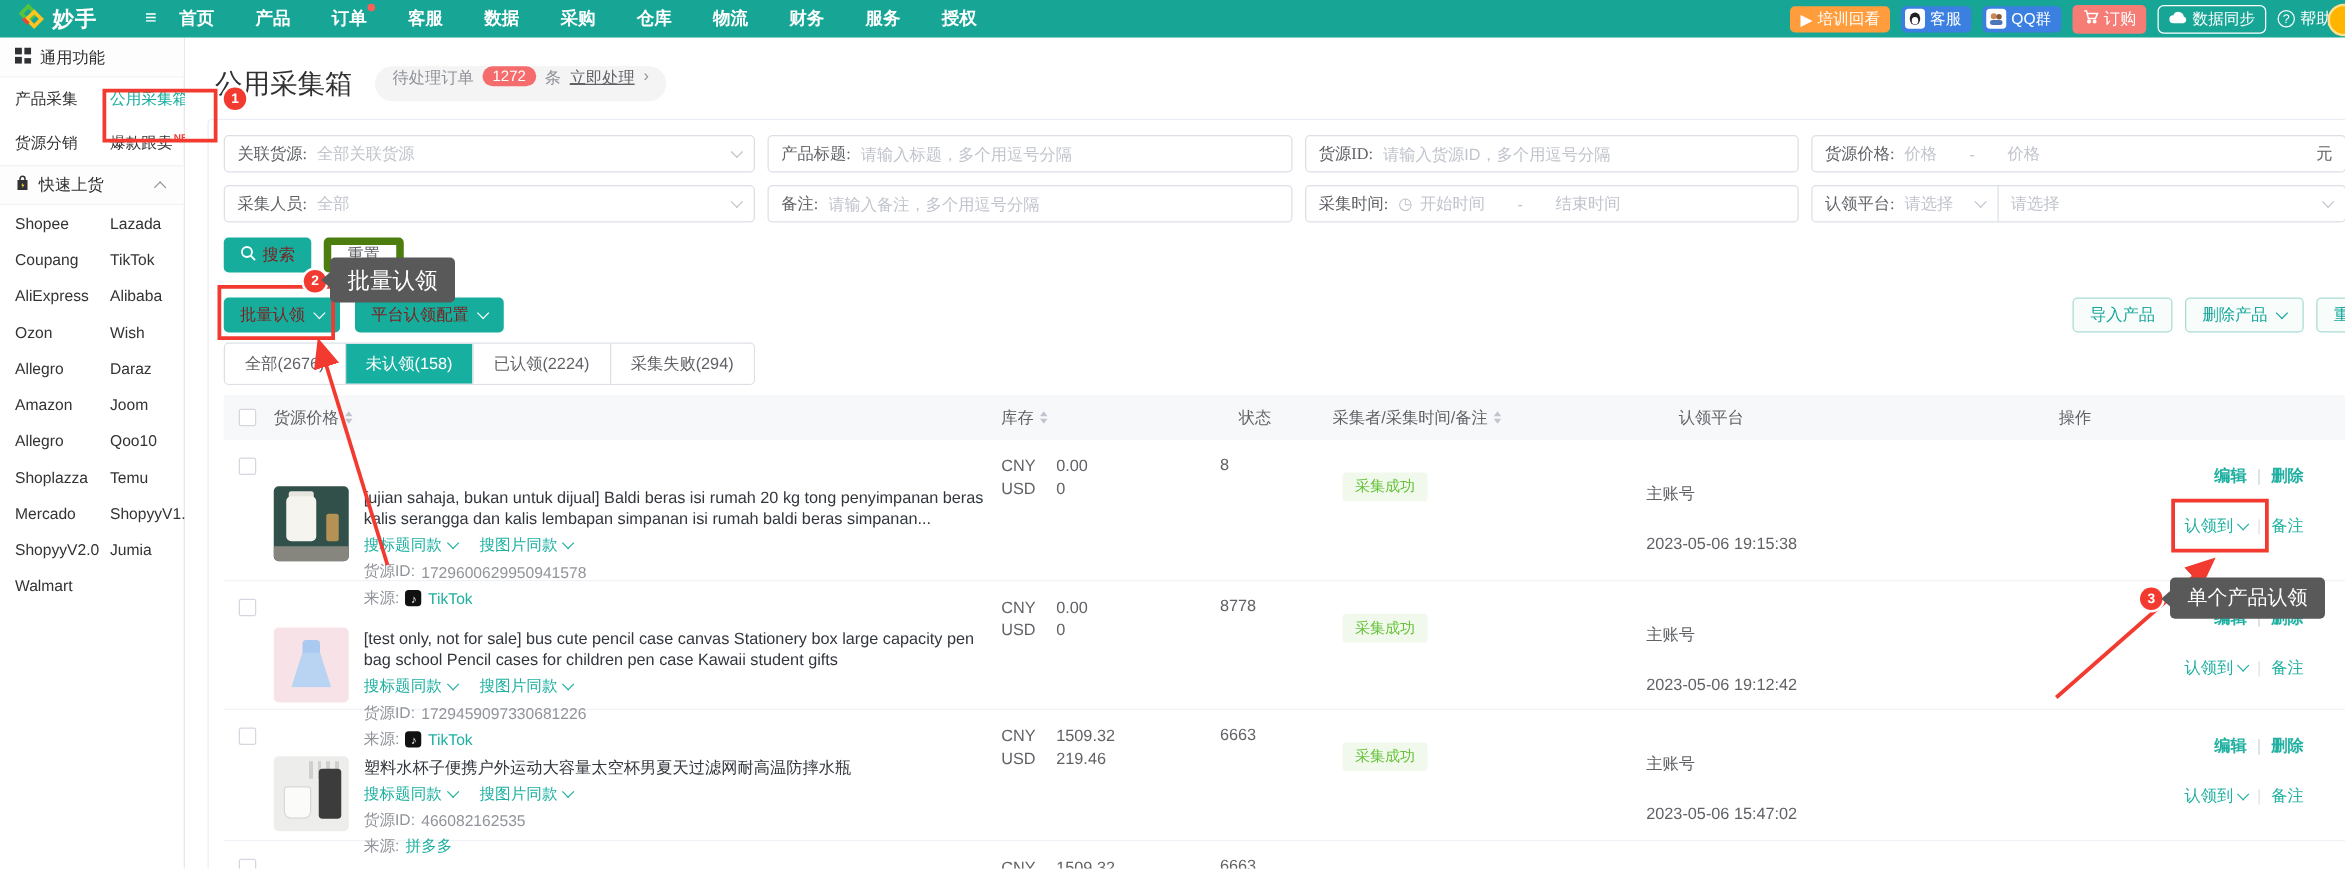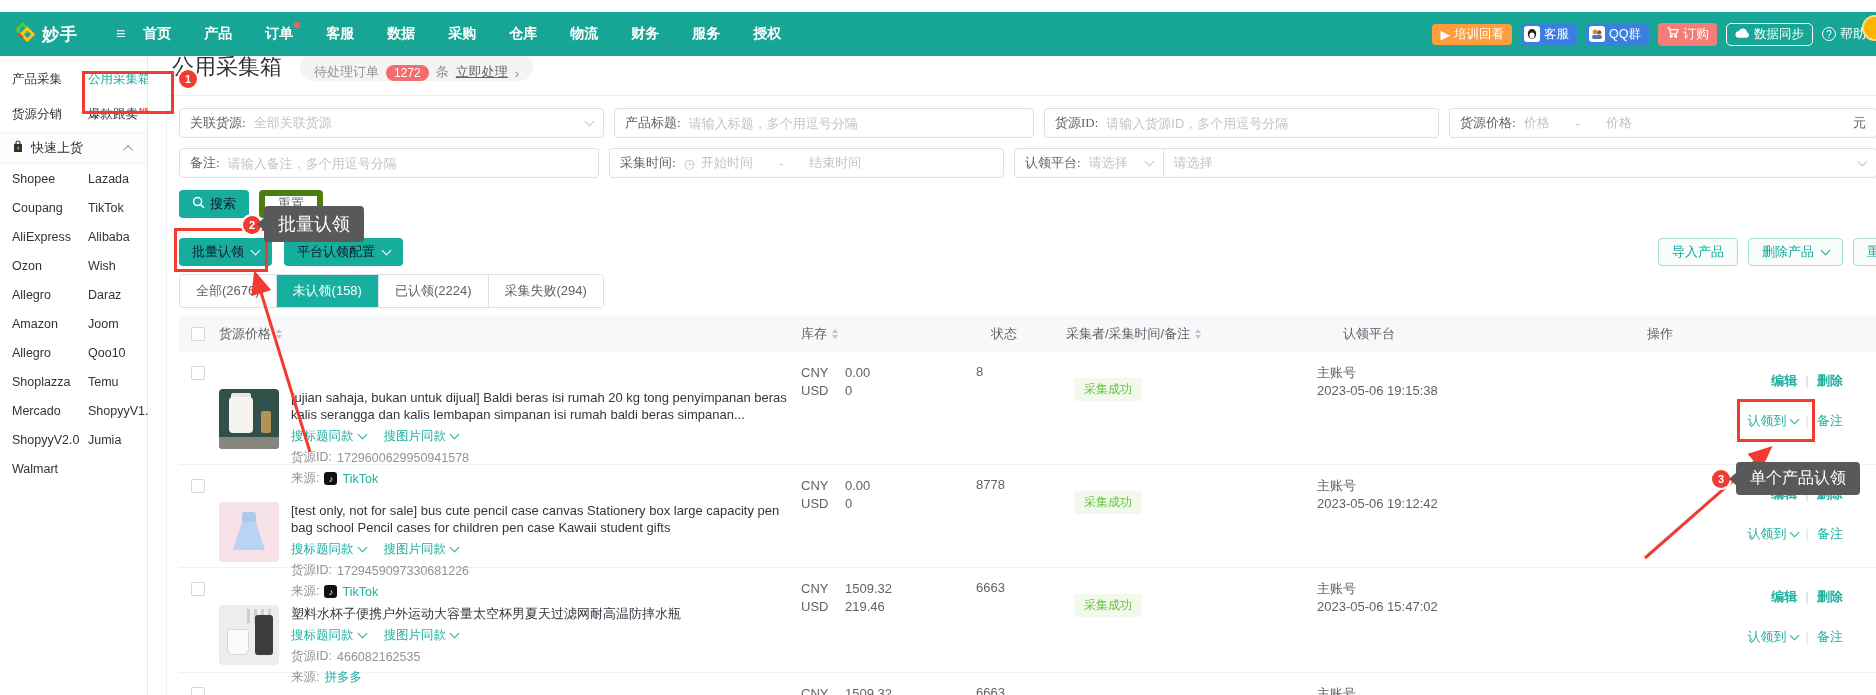--- a/index.html
+++ b/index.html
@@ -1,21 +1,21 @@
 <!DOCTYPE html>
 <html><head>
 <meta charset="utf-8">
 <style>
   * { margin:0; padding:0; box-sizing:border-box; }
   html,body { width:1876px; height:695px; }
   body { font-family:"Liberation Sans","DejaVu Sans",sans-serif; background:#fff; color:#303133; }
   #page { position:relative; width:1876px; height:695px; overflow:hidden; background:#fff; }
 
   
-  .navbar { position:absolute; left:0; top:12px; width:1876px; height:44px; background:#17a596; display:flex; align-items:center; color:#fff; z-index:10; }
+  .navbar { position:absolute; left:0; top:0; width:1876px; height:30px; background:#17a596; display:flex; align-items:center; color:#fff; z-index:10; }
   .brand { display:flex; align-items:center; gap:6px; padding:0 14px; }
   .brand-name { font-size:17px; font-weight:bold; letter-spacing:1px; }
   .nav-burger { font-size:16px; margin:0 18px 0 24px; cursor:pointer; }
   .nav-items { display:flex; align-items:center; gap:33px; font-size:14px; font-weight:bold; }
   .nav-item { position:relative; cursor:pointer; white-space:nowrap; }
   .nav-dot { position:absolute; right:-7px; top:-3px; width:6px; height:6px; border-radius:50%; background:#ff5f57; }
   .nav-right { margin-left:auto; display:flex; align-items:center; gap:9px; padding-right:10px; }
   .pill { display:flex; align-items:center; gap:4px; height:21px; border-radius:4px; padding:0 8px; font-size:12.5px; cursor:pointer; white-space:nowrap; }
   .pill-orange { background:#ff9d3c; }
   .pill-blue { background:#3b7fe0; padding-left:3px; }
@@ -34,21 +34,21 @@
   .side-link { padding:9px 0 9px 12px; cursor:pointer; white-space:nowrap; }
   .side-link.active { color:#16ad9d; }
   .side-link .new-sup { color:#f23a31; font-size:8px; font-weight:bold; vertical-align:super; margin-left:1px; }
   .plat-grid { display:grid; grid-template-columns:76px 1fr; }
   .plat-grid .side-link { padding:7.5px 0 7.5px 12px; }
 
   
   .main { position:absolute; left:148px; top:30px; width:1728px; height:665px; background:#fff; }
   .title-row { position:absolute; left:24px; top:22px; display:flex; align-items:center; gap:18px; }
   .page-title { font-size:22px; color:#303133; }
-  .pending-pill { display:flex; align-items:flex-end; gap:7px; background:#f4f4f5; border-radius:15px; height:28px; padding:0 14px; font-size:13px; color:#909399; }
+  .pending-pill { display:flex; align-items:flex-start; gap:7px; background:#f4f4f5; border-radius:15px; height:28px; padding:0 14px; font-size:13px; color:#909399; }
   .red-count { background:#f56c6c; color:#fff; font-size:12px; border-radius:9px; padding:1px 8px; }
   .process-link { color:#606266; text-decoration:underline; cursor:pointer; }
 
   .card { position:absolute; left:18px; top:65px; width:1724px; height:720px; border:1px solid #ebeef5; border-radius:4px; padding:12px; background:#fff; }
 
   
   .frow { display:flex; gap:10px; }
   .frow + .frow { margin-top:10px; }
   .fbox { display:flex; align-items:center; height:30px; border:1px solid #dcdfe6; border-radius:4px; padding:0 10px; font-size:13px; background:#fff; }
   .flabel { color:#606266; margin-right:8px; white-space:nowrap;font-family:Liberation Serif, serif; }
@@ -59,21 +59,21 @@
   .chev.right-end { margin-left:auto; }
   .dash { color:#c0c4cc; margin:0 26px; }
   .suffix { margin-left:auto; color:#606266; }
   .vdiv { width:1px; height:28px; background:#dcdfe6; margin:0 10px; }
   .clock { color:#c0c4cc; margin-right:6px; font-size:13px; }
   .w1 { width:425px; } .w2 { width:420px; } .w3 { width:395px; } .w4 { flex:1; }
 
   
   .btn-row { margin-top:12px; display:flex; gap:10px; }
   .btn { display:inline-flex; align-items:center; justify-content:center; gap:5px; height:28px; border-radius:4px; font-size:13px; padding:0 13px; cursor:pointer; white-space:nowrap; }
-  .btn-teal { background:#16ad9d; color:#0f172a; }
+  .btn-teal { background:#16ad9d; color:#7f1d1d; }
   .btn-plain { background:#fff; border:6px solid #4d7c0f; color:#606266; }
   .btn-light { background:#f8fdfc; border:1px solid #a9dcd4; color:#16a69a; }
   .btn .wchev { width:7px; height:7px; border-right:1.5px solid #fff; border-bottom:1.5px solid #fff; transform:rotate(45deg); margin-top:-3px; margin-left:3px; }
   .btn .tchev { width:7px; height:7px; border-right:1.5px solid #16a69a; border-bottom:1.5px solid #16a69a; transform:rotate(45deg); margin-top:-3px; margin-left:3px; }
   .batch-row { margin-top:20px; display:flex; gap:12px; position:relative; }
   .right-btns { position:absolute; right:-30px; top:0; display:flex; gap:10px; }
 
   
   .tabs { margin-top:8px; display:inline-flex; border:1px solid #dcdfe6; border-radius:4px; overflow:hidden; }
   .tab { height:32px; line-height:32px; padding:0 16px; font-size:13px; color:#606266; background:#fff; cursor:pointer; border-left:1px solid #dcdfe6; white-space:nowrap; }
@@ -98,21 +98,21 @@
   .pinfo { flex:1; min-width:0; }
   .ptitle { font-size:13px; color:#32363d; line-height:17px; max-height:34px; overflow:hidden; padding-right:4px; }
   .plinks { margin-top:5px; display:flex; gap:18px; font-size:12.5px; }
   .tlink { color:#1fb0a1; cursor:pointer; display:inline-flex; align-items:center; gap:5px; }
   .tlink .chev { border-color:#1fb0a1; }
   .gray-line { margin-top:4px; font-size:12.5px; color:#909399; display:flex; align-items:center; gap:5px; }
   .tik-icon { width:13px; height:13px; background:#111; border-radius:3px; color:#fff; font-size:9px; display:inline-flex; align-items:center; justify-content:center; }
   .price-cell div { display:flex; gap:10px; line-height:18px; }
   .ccode { width:34px; }
   .status-badge { display:inline-block; background:#f0f9eb; color:#67c23a; font-size:12px; padding:3px 10px; border-radius:3px; margin-left:8px; }
-  .coll-cell div { line-height:18px; }
+  .coll-cell div { line-height:18px;margin-top:22px; }
   .act-cell { text-align:right; padding-right:16px; }
   .act-line { margin-top:8px;font-weight:bold; }
   .act-line2 { margin-top:22px; }
   .alink { color:#1fb0a1; cursor:pointer; }
   .sep { color:#dfe3e8; margin:0 8px; }
   .claim-chev { display:inline-block; width:7px; height:7px; border-right:1.5px solid #1fb0a1; border-bottom:1.5px solid #1fb0a1; transform:rotate(45deg); margin:0 0 2px 4px; }
   .status-col { padding-top:2px;margin-top:12px; }
 
   
   .pimg1 { background:#32504a; }
@@ -298,20 +298,25 @@
         <div class="fbox w4">
           <span class="flabel">货源价格:</span>
           <span class="ph">价格</span>
           <span class="dash">-</span>
           <span class="ph">价格</span>
           <span class="suffix">元</span>
         </div>
       </div>
       
       <div class="frow">
+        <div class="fbox w1">
+          <span class="flabel">采集人员:</span>
+          <span class="ph">全部</span>
+          <span class="chev right-end"></span>
+        </div>
         <div class="fbox w2">
           <span class="flabel">备注:</span>
           <input class="finput" placeholder="请输入备注，多个用逗号分隔" style="">
         </div>
         <div class="fbox w3">
           <span class="flabel">采集时间:</span>
           <span class="clock">◷</span>
           <span class="ph">开始时间</span>
           <span class="dash">-</span>
           <span class="ph">结束时间</span>

